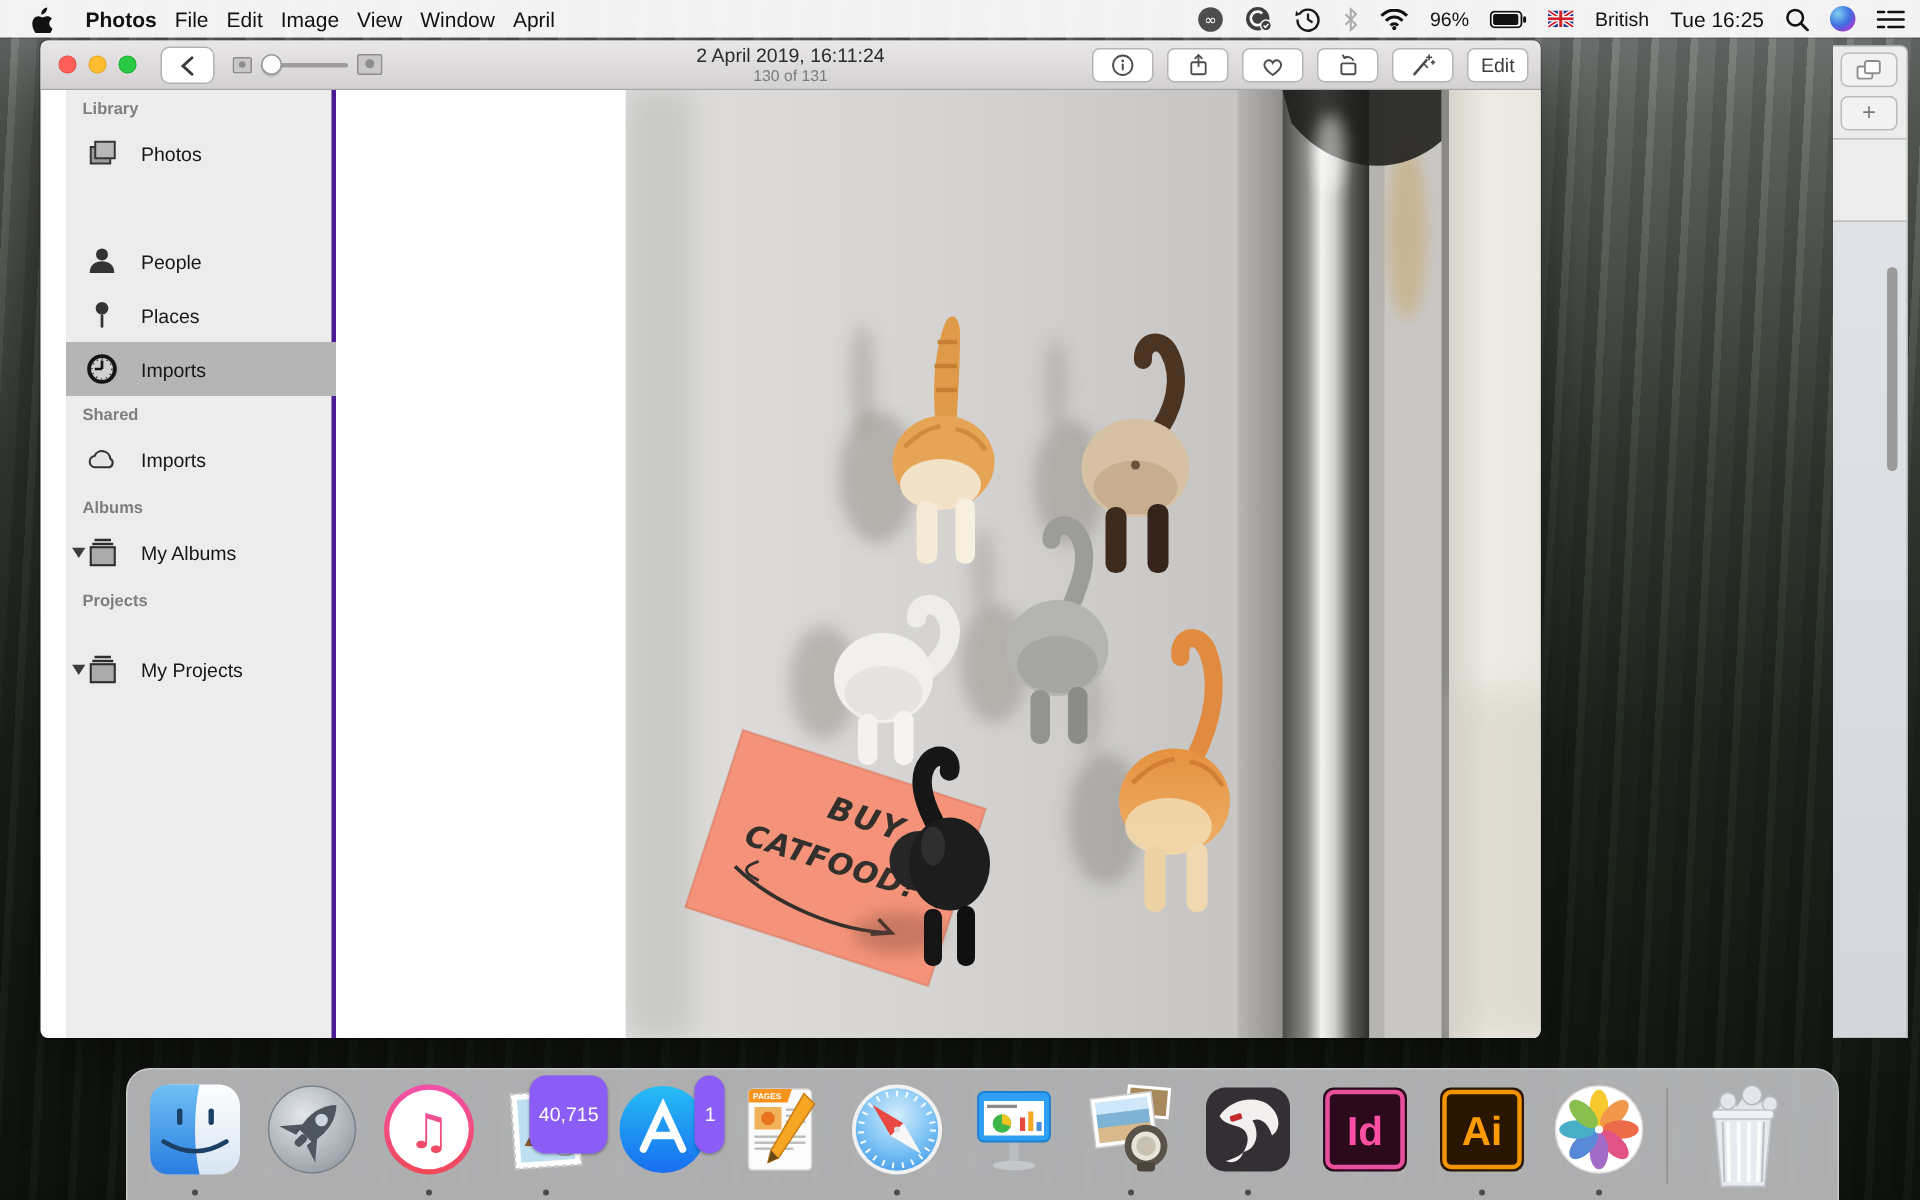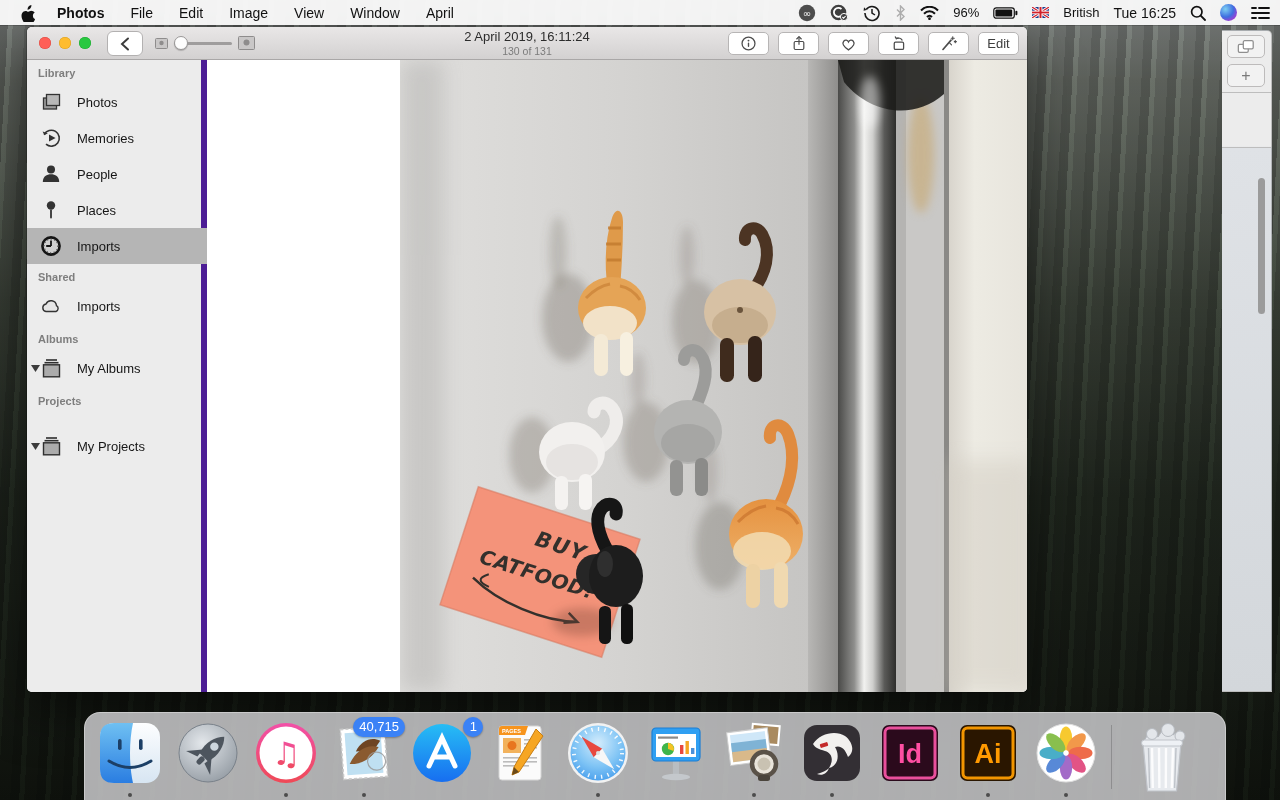--- a/index.html
+++ b/index.html
@@ -10,21 +10,21 @@
       repeating-linear-gradient(93deg, rgba(0,0,0,.28) 0 9px, rgba(40,60,40,.08) 9px 14px, rgba(0,0,0,.18) 14px 26px),
       linear-gradient(180deg,#8d9190 0%, #70756e 10%, #3f463c 38%, #232a21 62%, #11150f 100%);
   }
 
   
   .menubar { position:absolute; left:0; top:0; width:1280px; height:25px;
     background:rgba(249,249,249,.96); display:flex; align-items:center;
     font-size:14px; color:#111; z-index:40; box-shadow:0 1px 0 rgba(0,0,0,.18); }
   .menubar .apple { margin-left:20px; width:15px; height:18px; display:flex; align-items:center; }
   .menubar .appname { font-weight:bold; margin-left:22px; }
-  .menubar .menu { margin-left:26px; }
+  .menubar .menu { margin-left:12px; }
   .mb-right { position:absolute; right:10px; top:0; height:25px;
     display:flex; align-items:center; gap:14px; }
   .mb-ic { display:flex; align-items:center; }
   .mb-txt { font-size:13px; }
   .mb-clock { font-size:14px; }
   .siri-dot { width:17px; height:17px; border-radius:50%;
     background:radial-gradient(circle at 32% 30%, #7fd0f2, #3f6fe0 48%, #9a3fd4 76%, #215f9a); }
 
   
   .window { position:absolute; left:27px; top:27px; width:1000px; height:665px;
@@ -47,21 +47,21 @@
   .tb-title { position:absolute; left:0; right:0; top:2px; text-align:center; line-height:1.2; }
   .tb-title .t1 { font-size:13px; color:#2c2c2c; }
   .tb-title .t2 { font-size:10.5px; color:#7b7b7b; }
   .tb-actions { position:absolute; right:8px; top:5px; display:flex; gap:9px; }
   .tbtn { min-width:41px; height:23px; background:#fff; border:1px solid #b7b5b5;
     border-radius:5px; display:flex; align-items:center; justify-content:center;
     font-size:13px; color:#3d3d3d; padding:0 8px; }
 
   .winbody { position:absolute; top:33px; left:0; right:0; bottom:0; display:flex; }
   .sidebar { position:relative; width:180px; background:#ececec;
-    border-right:6px solid #4c1d95; flex:none; }
+    border-right:3px solid #4c1d95; flex:none;margin-left:17px; }
   .sb-header { position:absolute; left:11px; font-size:11px; color:#7e7e7e; font-weight:bold; }
   .sb-item { position:absolute; left:0; width:180px; height:36px; display:flex;
     align-items:center; font-size:13px; color:#161616; }
   .sb-item.sel { background:#b5b5b5; }
   .sb-item .ic { width:22px; height:22px; margin-left:13px; flex:none;
     display:flex; align-items:center; justify-content:center; }
   .sb-item .lbl { margin-left:15px; }
   .sb-item .tri { position:absolute; left:4px; width:10px; display:flex; }
   .content { position:relative; flex:1; background:#fff; }
   .photo { position:absolute; left:193px; top:0; }
@@ -80,23 +80,23 @@
   
   .dock { position:absolute; left:84px; bottom:0; width:1142px; height:88px;
     background:rgba(205,205,207,.84); border-radius:16px 16px 0 0; z-index:30;
     border:1px solid rgba(255,255,255,.35); border-bottom:none;
     display:flex; align-items:flex-start; padding:8px 6px 0 6px; }
   .dk { position:relative; width:78px; height:78px; flex:none;
     display:flex; justify-content:center; }
   .dk svg { display:block; }
   .dot { position:absolute; bottom:2px; left:50%; margin-left:-2px;
     width:4px; height:4px; border-radius:50%; background:#4c4c4c; }
-  .badge { position:absolute; top:-4px; right:-2px; background:#3b82f6; color:#fff;
+  .badge { position:absolute; top:-4px; right:-2px; background:#8b5cf6; color:#fff;
     font-size:13px; line-height:20px; min-width:20px; border-radius:11px;
-    text-align:right; padding:0 6px; box-shadow:0 1px 2px rgba(0,0,0,.3); }
+    text-align:right; padding:16px 6px; box-shadow:0 1px 2px rgba(0,0,0,.3); }
   .dk-sep { width:12px; height:78px; flex:none; display:flex; justify-content:center; }
   .dk-sep i { width:1px; height:64px; background:rgba(60,60,60,.28); margin-top:4px; }
   .dk-trash { position:relative; width:90px; height:78px; flex:none; display:flex; justify-content:center; }
 </style>
 </head>
 <body>
 
 <div class="menubar">
   <span class="apple">
     <svg width="15" height="18" viewBox="0 0 17 20">
@@ -283,30 +283,20 @@
       <div class="sb-item" style="top:24px;">
         <span class="ic">
           <svg width="20" height="20" viewBox="0 0 20 20">
               <rect x="2.5" y="6" width="13" height="11" fill="#9c9c9c" stroke="#333" stroke-width="1.3"></rect>
               <rect x="5.5" y="2.5" width="13" height="11" fill="#b8b8b8" stroke="#333" stroke-width="1.3"></rect>
             </svg>
         </span>
         <span class="lbl">Photos</span>
       </div>
 
-      <div class="sb-item" style="top:60px;">
-        <span class="ic">
-          <svg width="20" height="20" viewBox="0 0 20 20">
-              <path d="M5,16.2 A8,8 0 1 0 3.2,6.5" stroke="#333" stroke-width="1.6" fill="none"></path>
-              <path d="M1.6,3.6 L3.4,7.2 L6.8,5.2 Z" fill="#333"></path>
-              <path d="M8,6.5 L14.6,10 L8,13.5 Z" fill="#333"></path>
-            </svg>
-        </span>
-        <span class="lbl">Memories</span>
-      </div>
 
       <div class="sb-item" style="top:96px;">
         <span class="ic">
           <svg width="20" height="20" viewBox="0 0 20 20">
               <circle cx="10" cy="5.6" r="4" fill="#333"></circle>
               <path d="M1.8,18 C1.8,12.4 5.8,10.2 10,10.2 C14.2,10.2 18.2,12.4 18.2,18 Z" fill="#333"></path>
             </svg>
         </span>
         <span class="lbl">People</span>
       </div>

